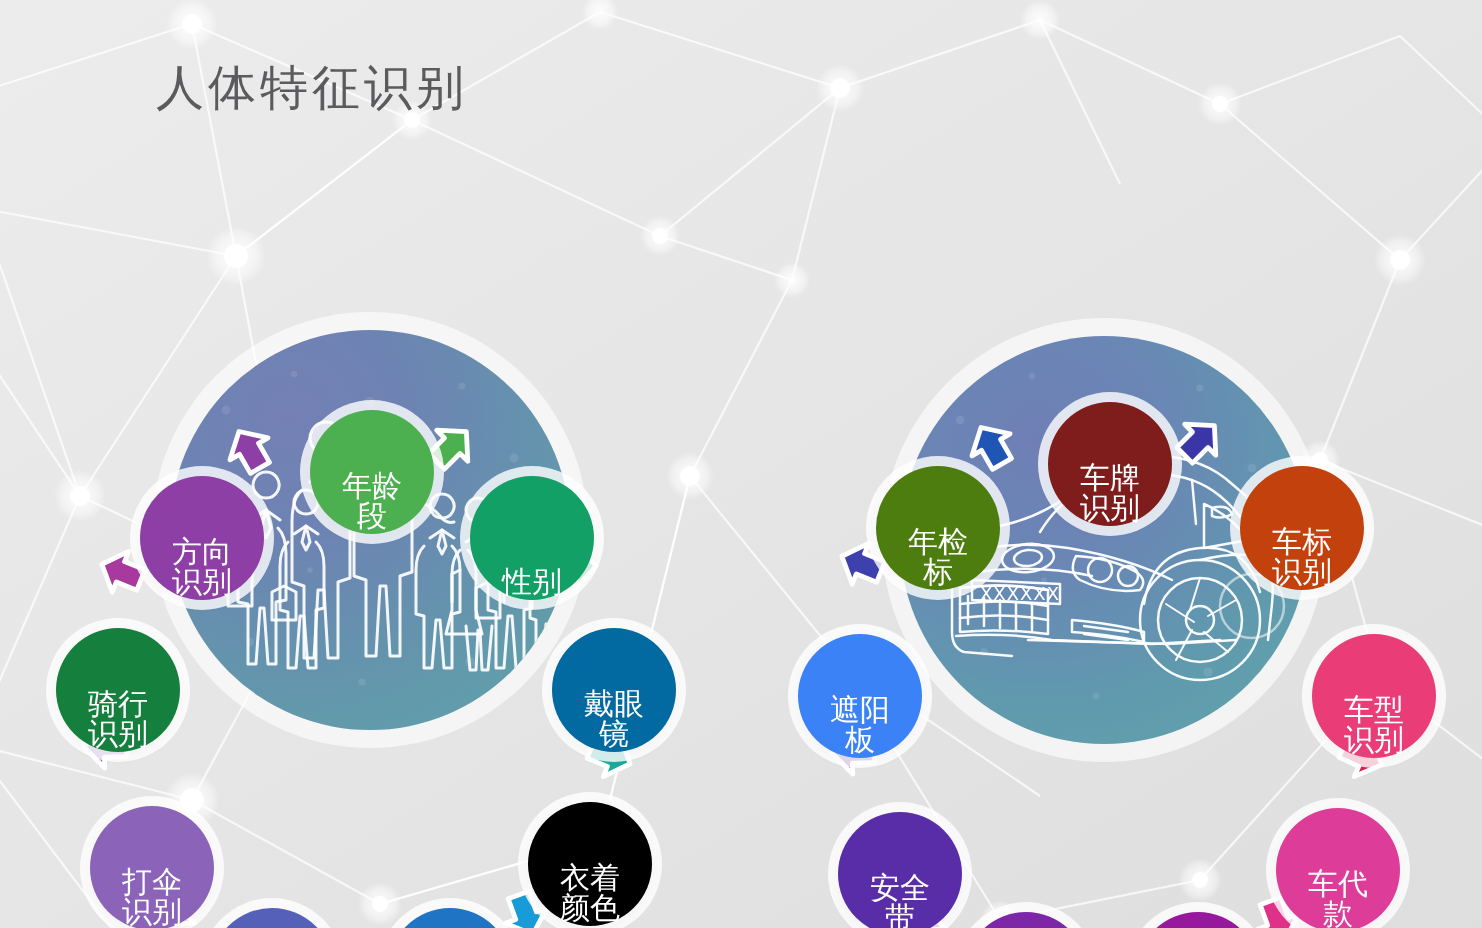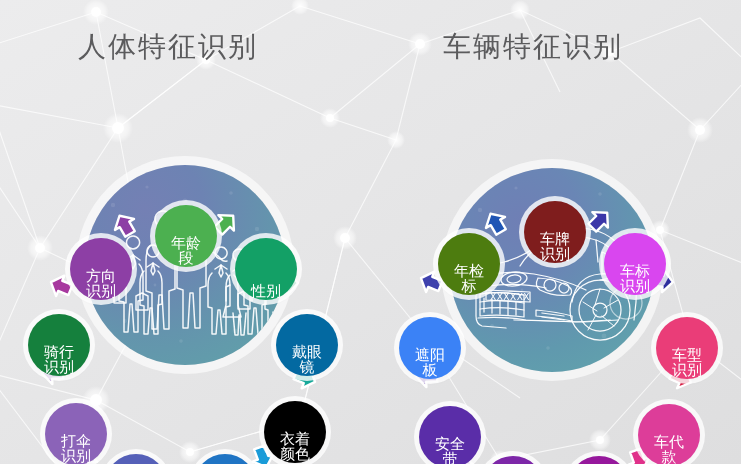--- a/index.html
+++ b/index.html
@@ -11,21 +11,21 @@
     position:relative;
   }
   #stage{position:absolute;inset:0;width:741px;height:464px;}
 
   
   .bg-net{position:absolute;inset:0;width:741px;height:464px;z-index:0;}
 
   
   .title{
     position:absolute;
-    font-size:28px;
+    font-size:24px;
     letter-spacing:2px;
     color:#5b5b5d;
     font-weight:400;
     white-space:nowrap;
     z-index:6;
     font-family:"DejaVu Sans","Liberation Sans",sans-serif;
   }
   #title-left{left:78px;top:28px;}
   #title-right{left:443px;top:28px;}
 
@@ -145,21 +145,20 @@
       <circle cx="660" cy="230" r="4"></circle>
       <circle cx="690" cy="340" r="5"></circle>
       <circle cx="600" cy="440" r="4"></circle>
       <circle cx="345" cy="238" r="5"></circle>
       <circle cx="420" cy="330" r="4"></circle>
       <circle cx="300" cy="420" r="5"></circle>
     </g>
   </svg>
 
   <div class="title" id="title-left">人体特征识别</div>
-  <div class="title" id="title-right">车辆特征识别</div>
 
   <div class="panel" id="panel-left">
 
     <div class="hub" id="hub-left">
       <svg class="hub-tex" viewBox="0 0 200 200">
         <g fill="#ffffff" fill-opacity="0.10">
           <circle cx="28" cy="40" r="2.2"></circle>
             <circle cx="62" cy="22" r="1.6"></circle>
           <circle cx="100" cy="36" r="2.6"></circle>
             <circle cx="146" cy="28" r="1.8"></circle>
@@ -328,21 +327,21 @@
 
           <path d="M156 86 q8 -2 10 3 q-5 3 -10 1 z"></path>
         </g>
       </svg>
     </div>
 
     <div>
         <div class="bub b-lg" title="车牌识别" style="left: 152px; top: 111px; background: #7f1d1d;">
           <span>车牌<br>识别</span>
         </div>
-        <div class="bub b-lg" title="车标识别" style="left: 232px; top: 143px; background: #d946ef;">
+        <div class="bub b-lg" title="车标识别" style="left: 248px; top: 143px; background: #c2410c;">
           <span>车标<br>识别</span>
         </div>
         <div class="bub b-lg" title="车型识别" style="left: 284px; top: 227px; background: rgb(234, 61, 120);">
           <span>车型<br>识别</span>
         </div>
         <div class="bub b-lg" title="车代款" style="left: 266px; top: 314px; background: rgb(221, 61, 153);">
           <span>车代<br>款</span>
         </div>
         <div class="bub b-lg" title="车身颜色" style="left: 196px; top: 366px; background: rgb(150, 24, 156);"></div>
         <div class="bub b-lg" title="人脸探测" style="left: 110px; top: 366px; background: rgb(125, 39, 168);"></div>

